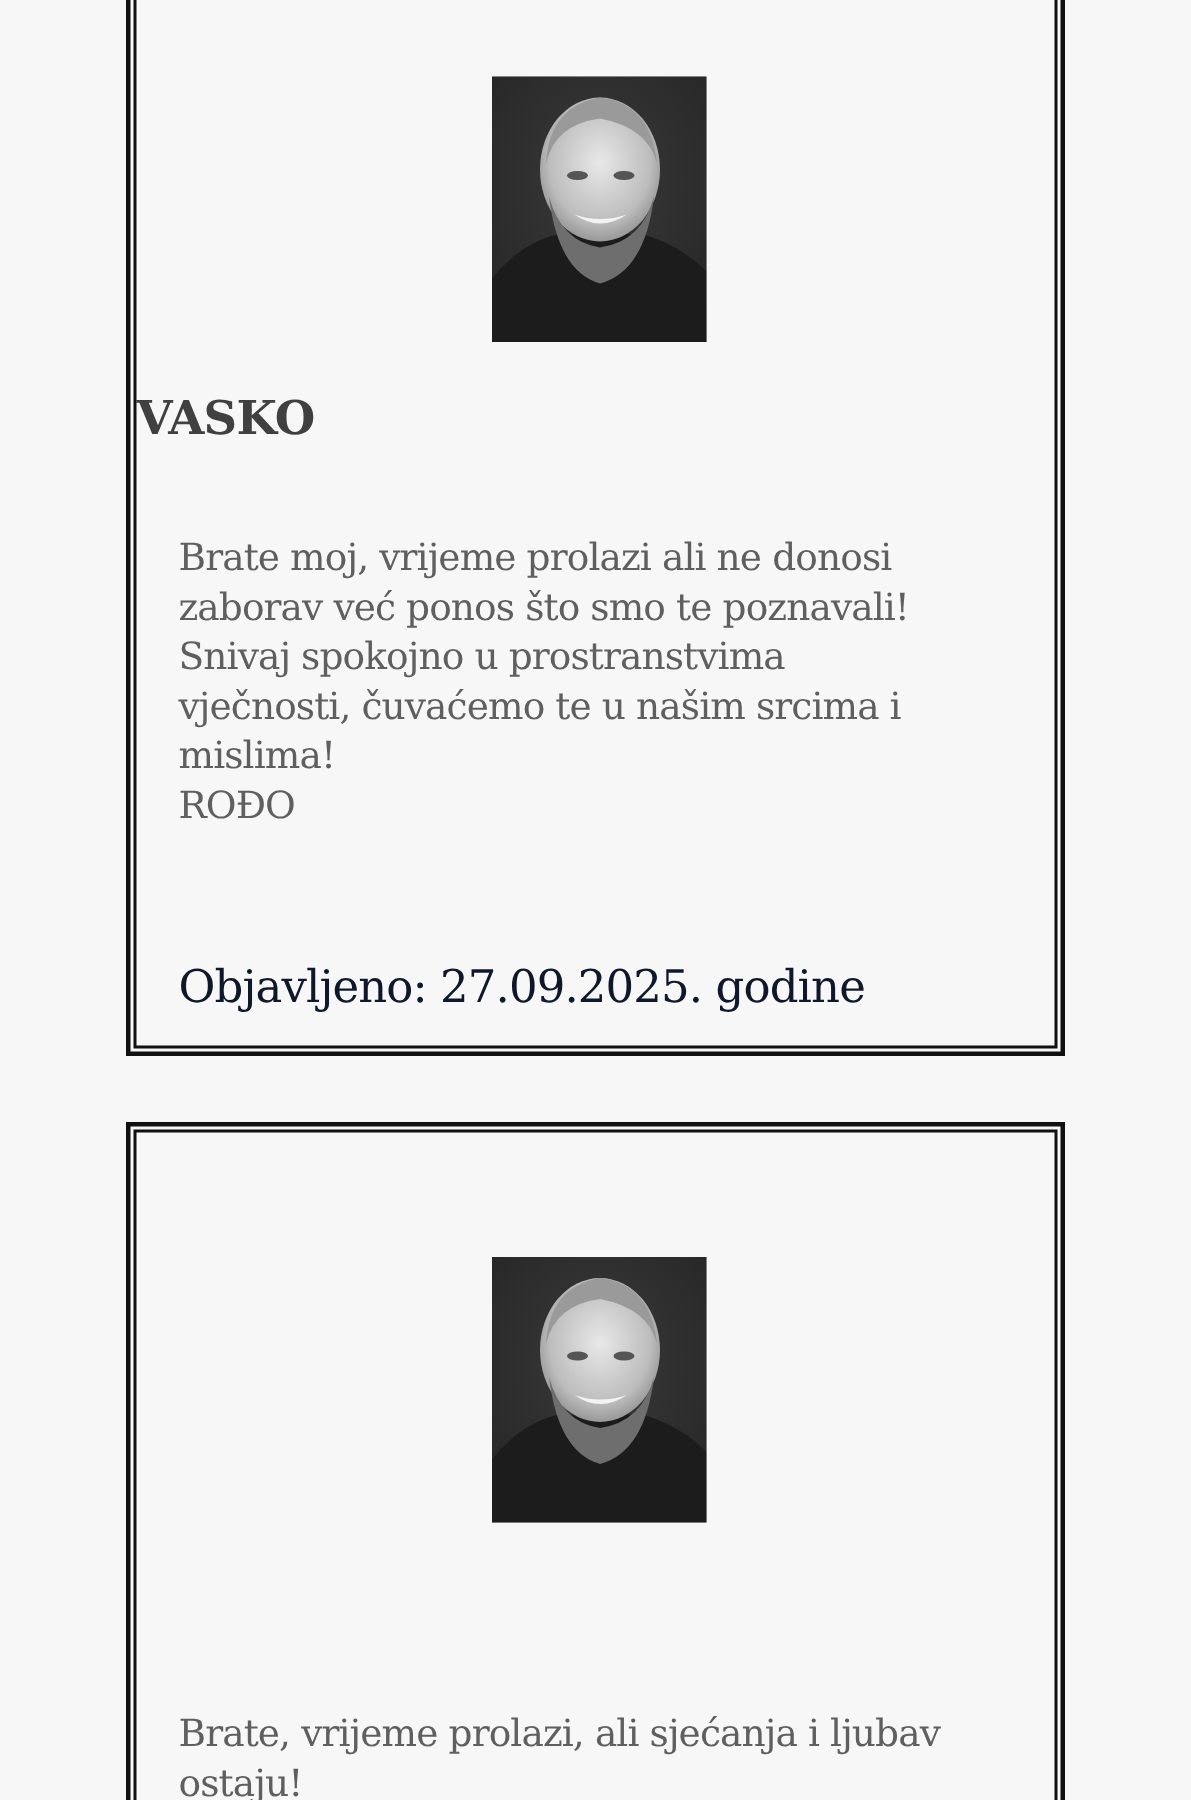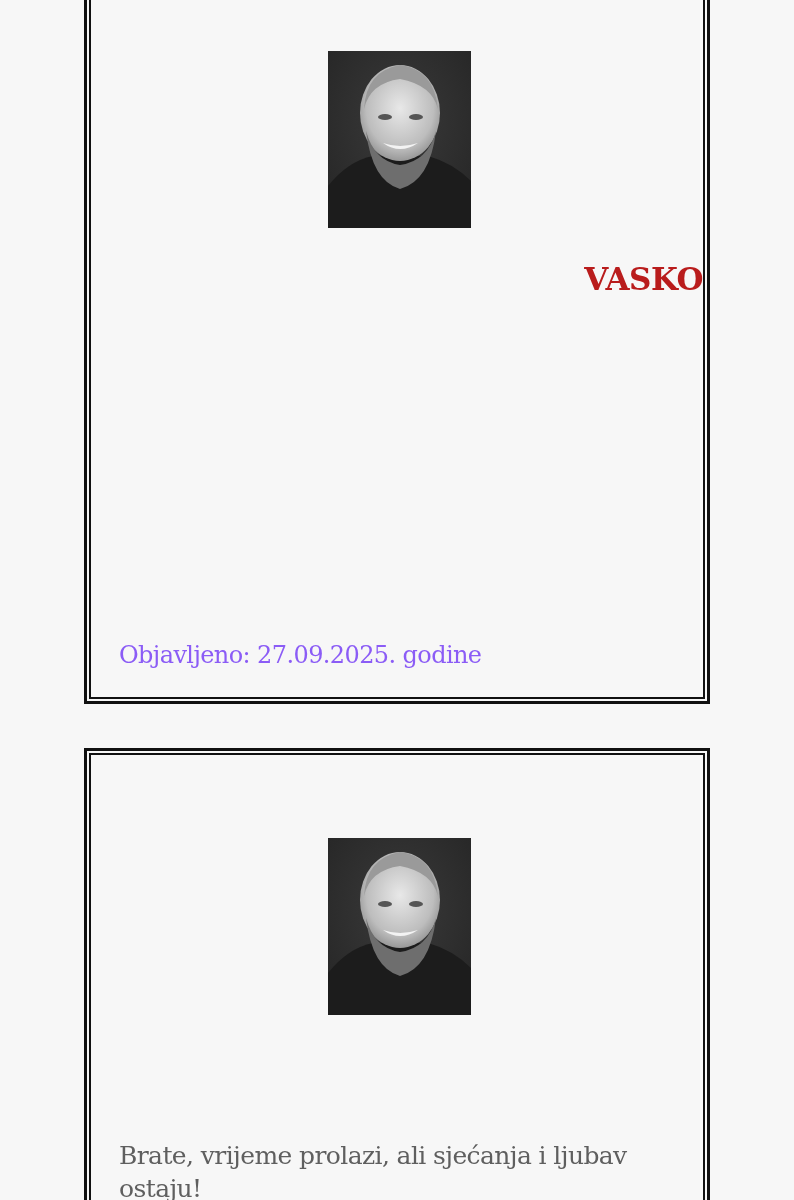--- a/index.html
+++ b/index.html
@@ -35,44 +35,44 @@
       width: 143px;
       height: 177px;
       background: #2e2e2e;
       overflow: hidden;
     }
     .photo svg { display: block; width: 100%; height: 100%; }
     .name {
       position: absolute;
       left: 0;
       right: 0;
-      text-align: right;
+      text-align: left;
       font-family: "DejaVu Serif", "Liberation Serif", serif;
       font-weight: bold;
       font-size: 31px;
-      color: #b91c1c;
+      color: #404040;
       letter-spacing: -0.5px;
     }
     .message {
       position: absolute;
       left: 28px;
       right: 40px;
       font-family: "DejaVu Serif", "Liberation Serif", serif;
       font-size: 25px;
       line-height: 33px;
       color: #5f5f5f;
       white-space: pre-line;
       letter-spacing: -0.6px;
     }
     .published {
       position: absolute;
       left: 28px;
       font-family: "DejaVu Serif", "Liberation Serif", serif;
-      font-size: 24px;
-      color: #8b5cf6;
+      font-size: 30px;
+      color: #0f172a;
       letter-spacing: -0.6px;
       white-space: nowrap;
     }
   </style>
 </head>
 <body>
 
 <div class="card" style="top:-60px; height:764px;">
   <div class="card-inner">
     <div class="photo" style="top:104px;">
@@ -92,20 +92,26 @@
         <path d="M0 135 Q20 110 45 105 L100 105 Q125 112 143 130 L143 177 L0 177 Z" fill="#1c1c1c"></path>
         <ellipse cx="72" cy="62" rx="40" ry="48" fill="url(#face1)"></ellipse>
         <path d="M36 58 Q38 20 72 14 Q106 18 110 58 Q104 34 72 28 Q42 32 36 58 Z" fill="#9a9a9a"></path>
         <path d="M38 80 Q44 130 72 138 Q102 130 108 80 Q100 110 72 114 Q46 110 38 80 Z" fill="#6e6e6e"></path>
         <path d="M55 92 Q72 104 90 92 Q72 98 55 92 Z" fill="#f3f3f3"></path>
         <ellipse cx="57" cy="66" rx="7" ry="3" fill="#555"></ellipse>
         <ellipse cx="88" cy="66" rx="7" ry="3" fill="#555"></ellipse>
       </svg>
     </div>
     <div class="name" style="top:314px;">VASKO</div>
+    <div class="message" style="top:408px;">Brate moj, vrijeme prolazi ali ne donosi
+zaborav već ponos što smo te poznavali!
+Snivaj spokojno u prostranstvima
+vječnosti, čuvaćemo te u našim srcima i
+mislima!
+ROĐO</div>
     <div class="published" style="top:694px;">Objavljeno: 27.09.2025. godine</div>
   </div>
 </div>
 
 <div class="card" style="top:748px; height:520px;">
   <div class="card-inner">
     <div class="photo" style="top:83px;">
       <svg viewBox="0 0 143 177" xmlns="http://www.w3.org/2000/svg">
         <defs>
           <radialGradient id="bg2" cx="50%" cy="40%" r="70%">

